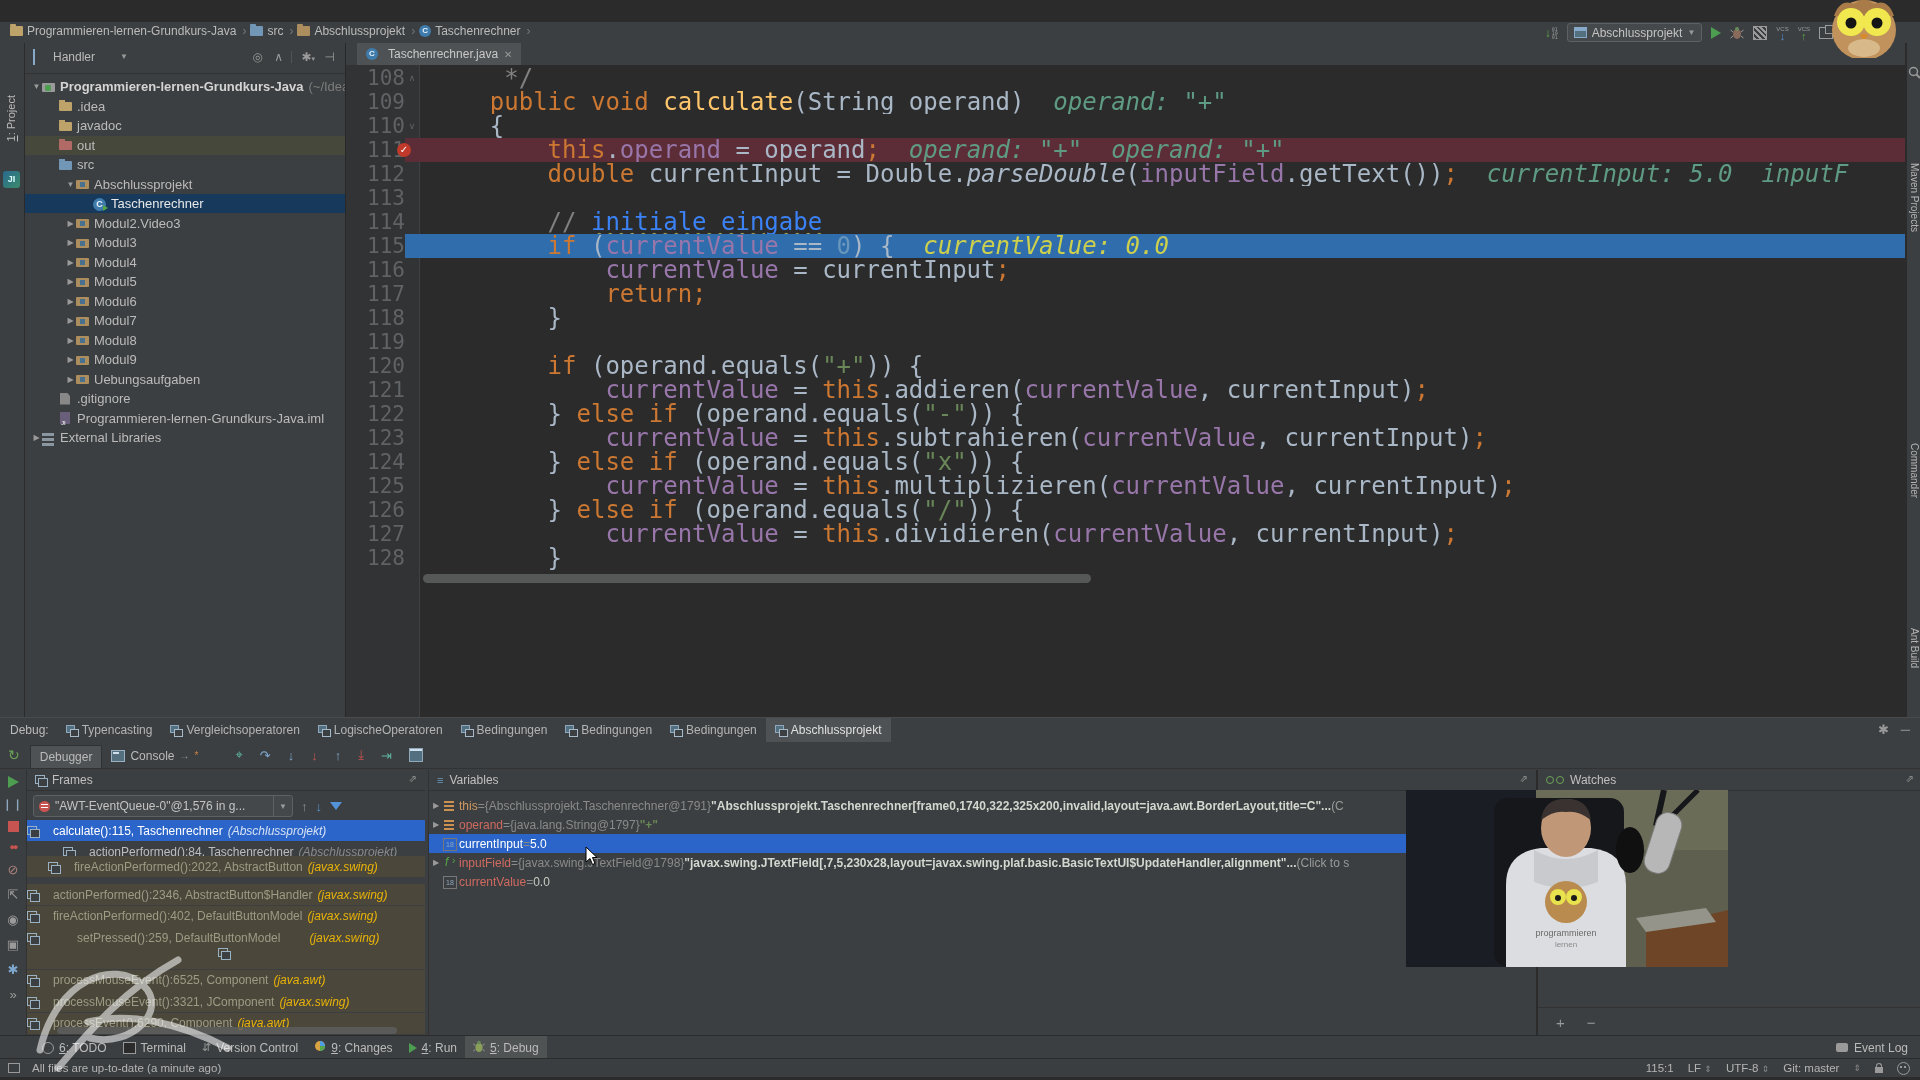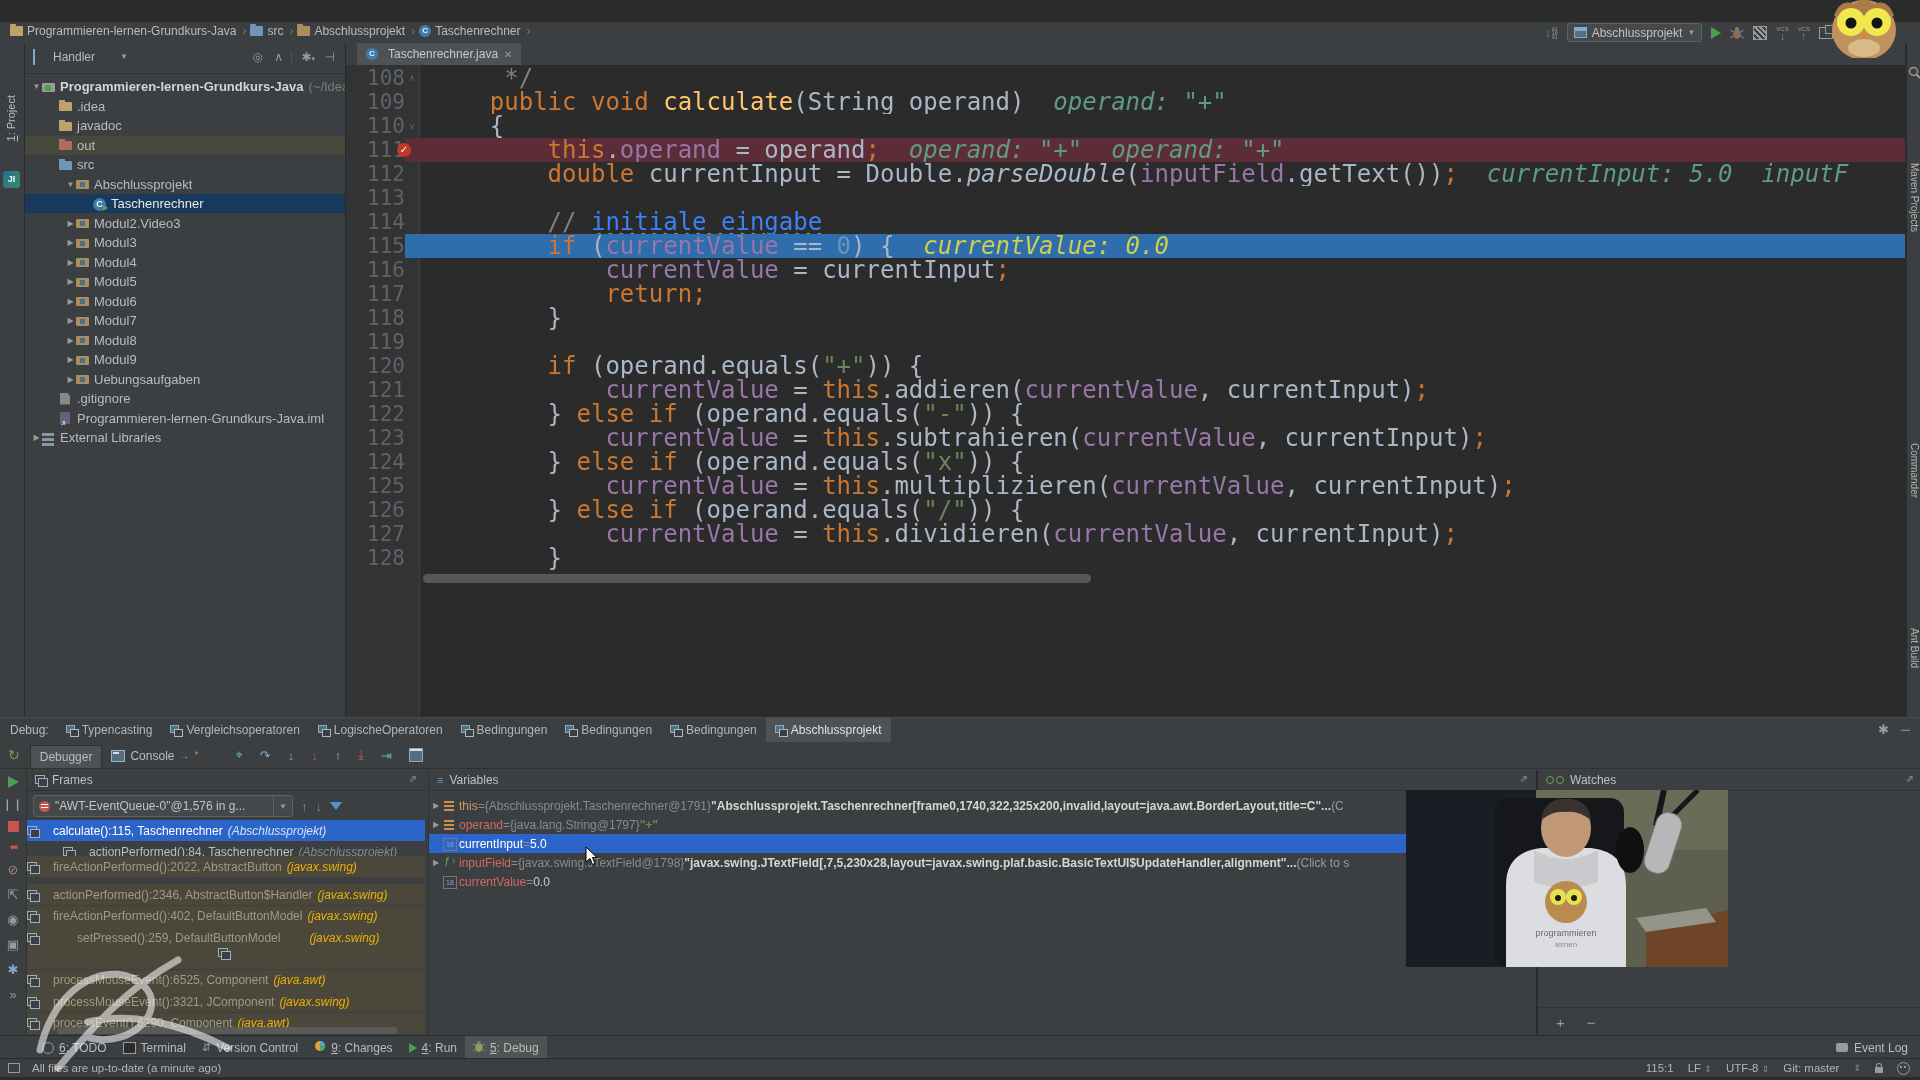--- a/index.html
+++ b/index.html
@@ -620,21 +620,21 @@
           <div class="frow sel" style="top: 0px;">
             <span class="fi frames-ico"></span>
             <span>calculate():115, Taschenrechner </span>
             <span class="pkg">(Abschlussprojekt)</span>
           </div>
           <div class="frow" style="top: 21.4px; padding-left: 36px;">
             <span class="fi frames-ico"></span>
             <span>actionPerformed():84, Taschenrechner </span>
             <span class="pkg">(Abschlussprojekt)</span>
           </div>
-          <div class="frow lib" style="top: 36px;">
+          <div class="frow lib" style="top: 36px; padding-left: 21px;">
             <span class="fi frames-ico"></span>
             <span>fireActionPerformed():2022, AbstractButton </span>
             <span class="pkg">(javax.swing)</span>
           </div>
           <div class="frow lib" style="top: 64.2px;">
             <span class="fi frames-ico"></span>
             <span>actionPerformed():2346, AbstractButton$Handler </span>
             <span class="pkg">(javax.swing)</span>
           </div>
           <div class="frow lib" style="top: 85.6px;">

